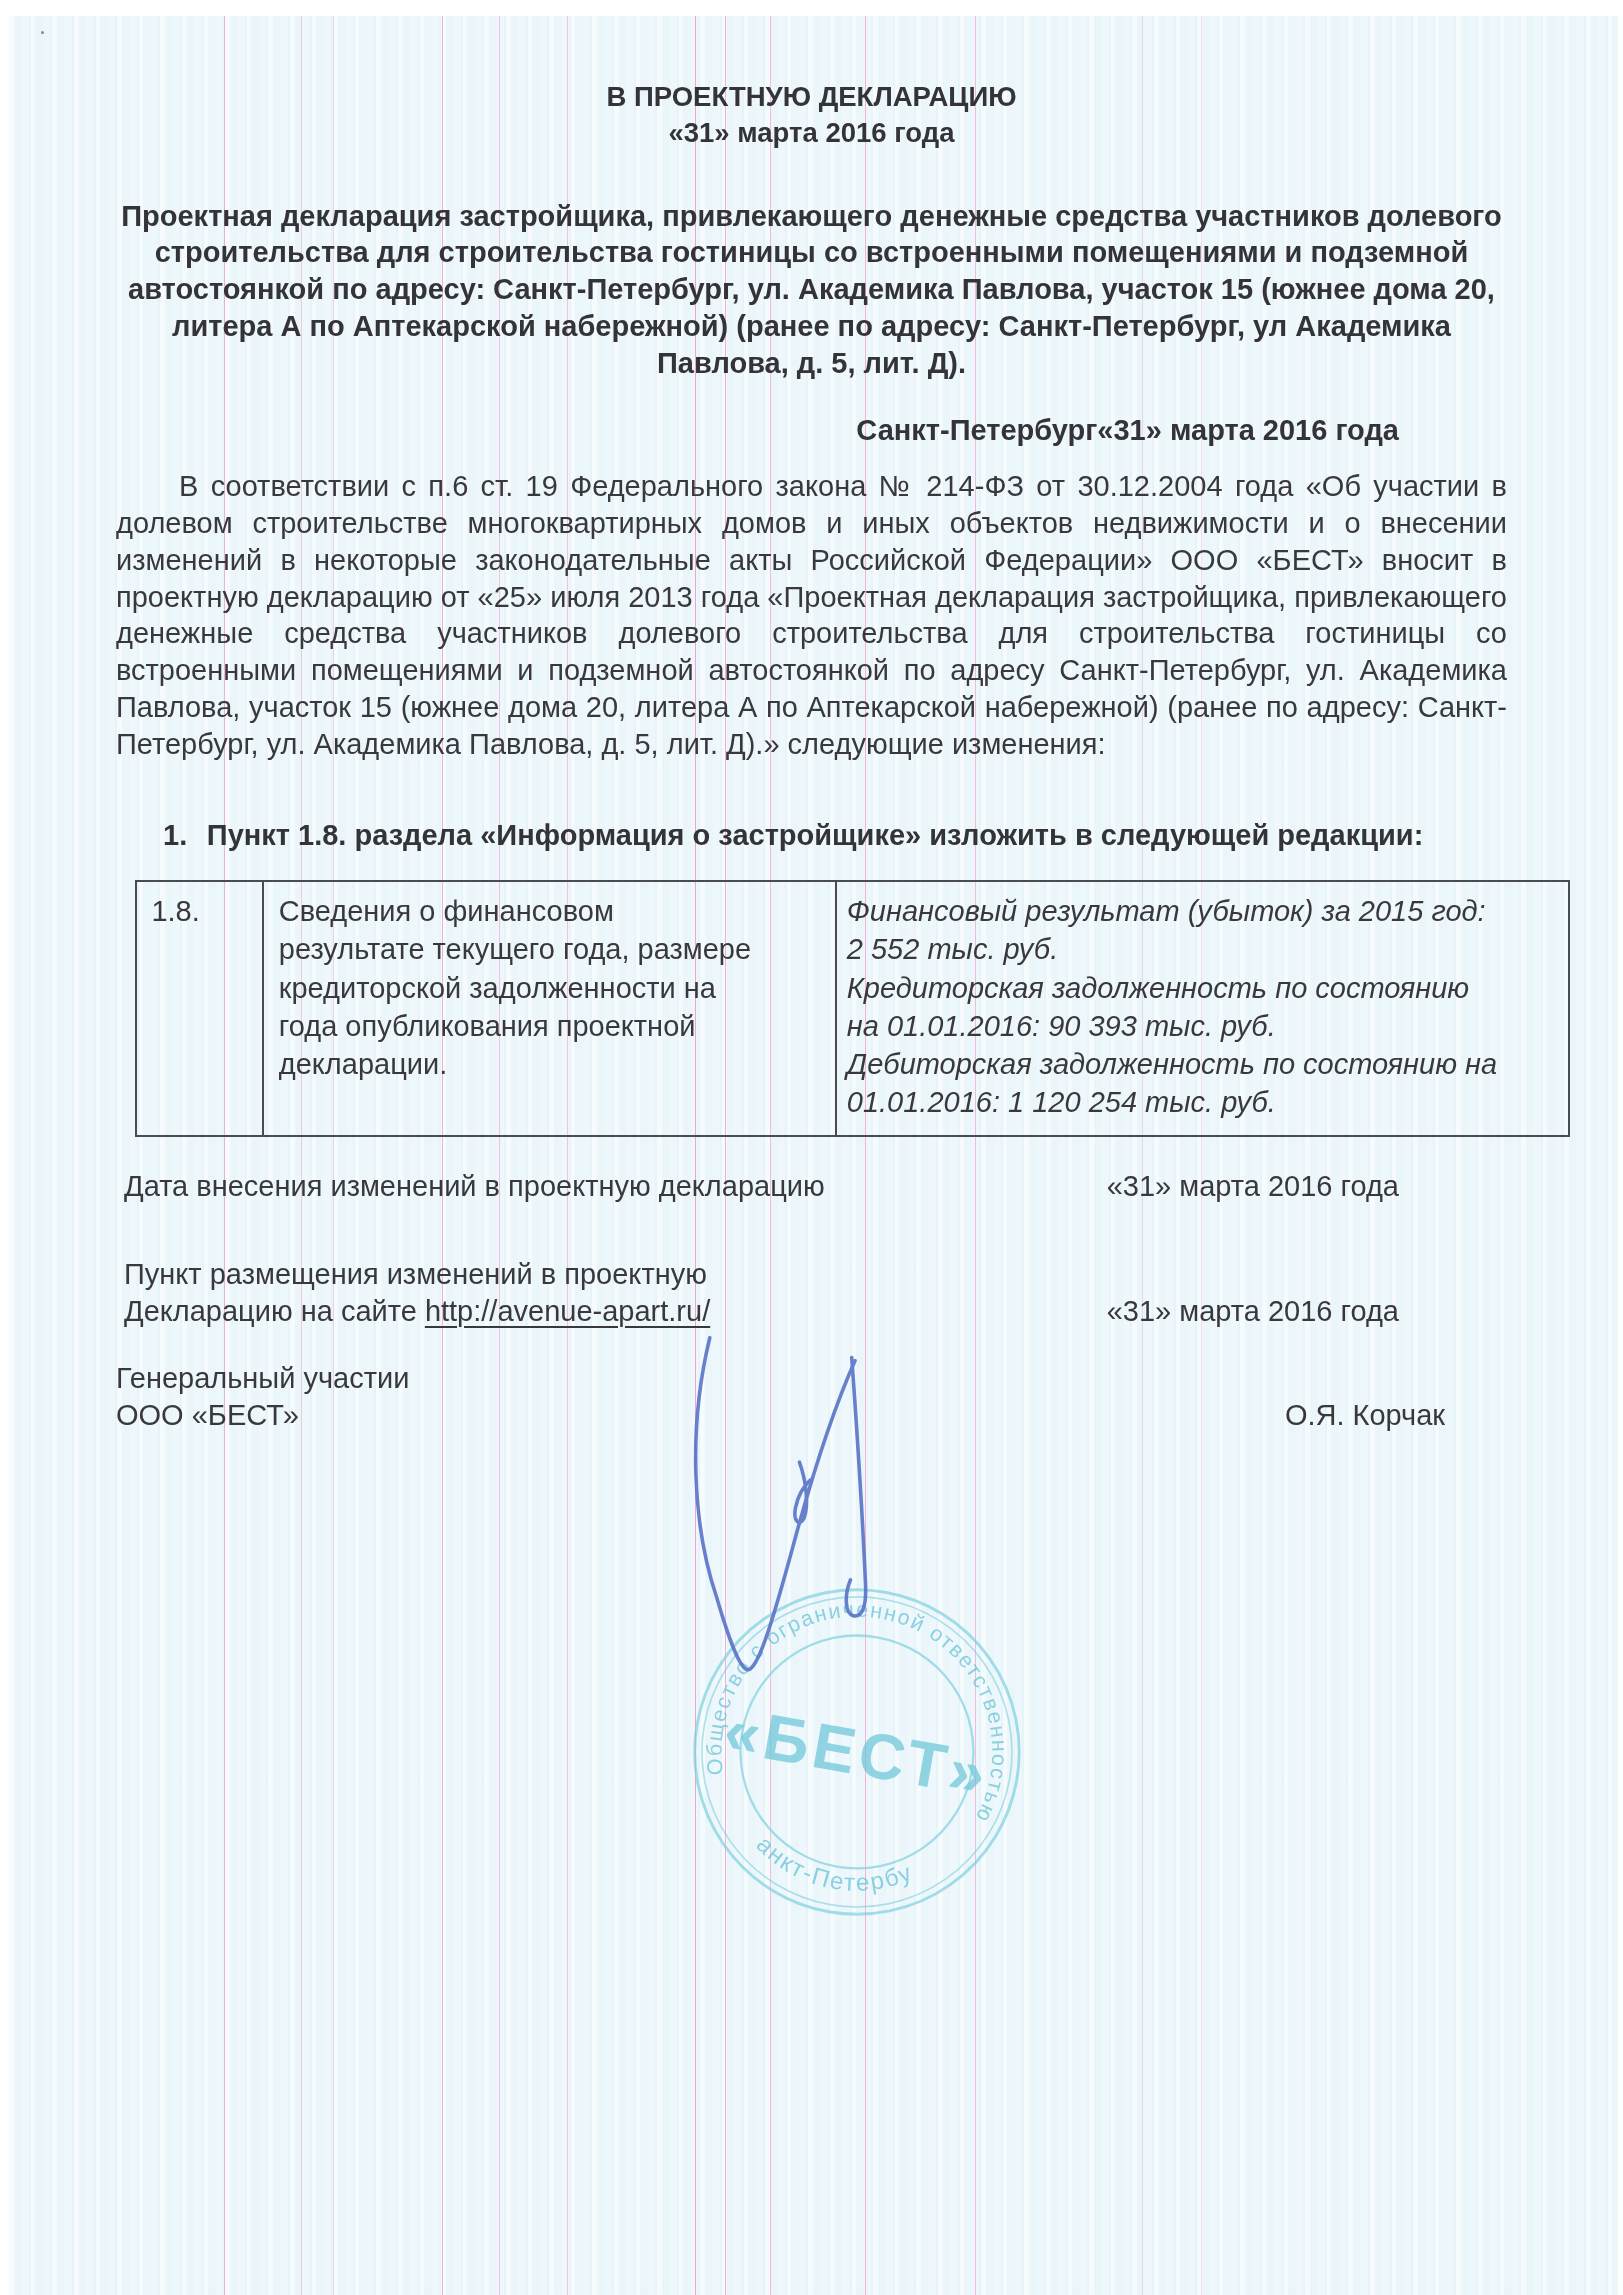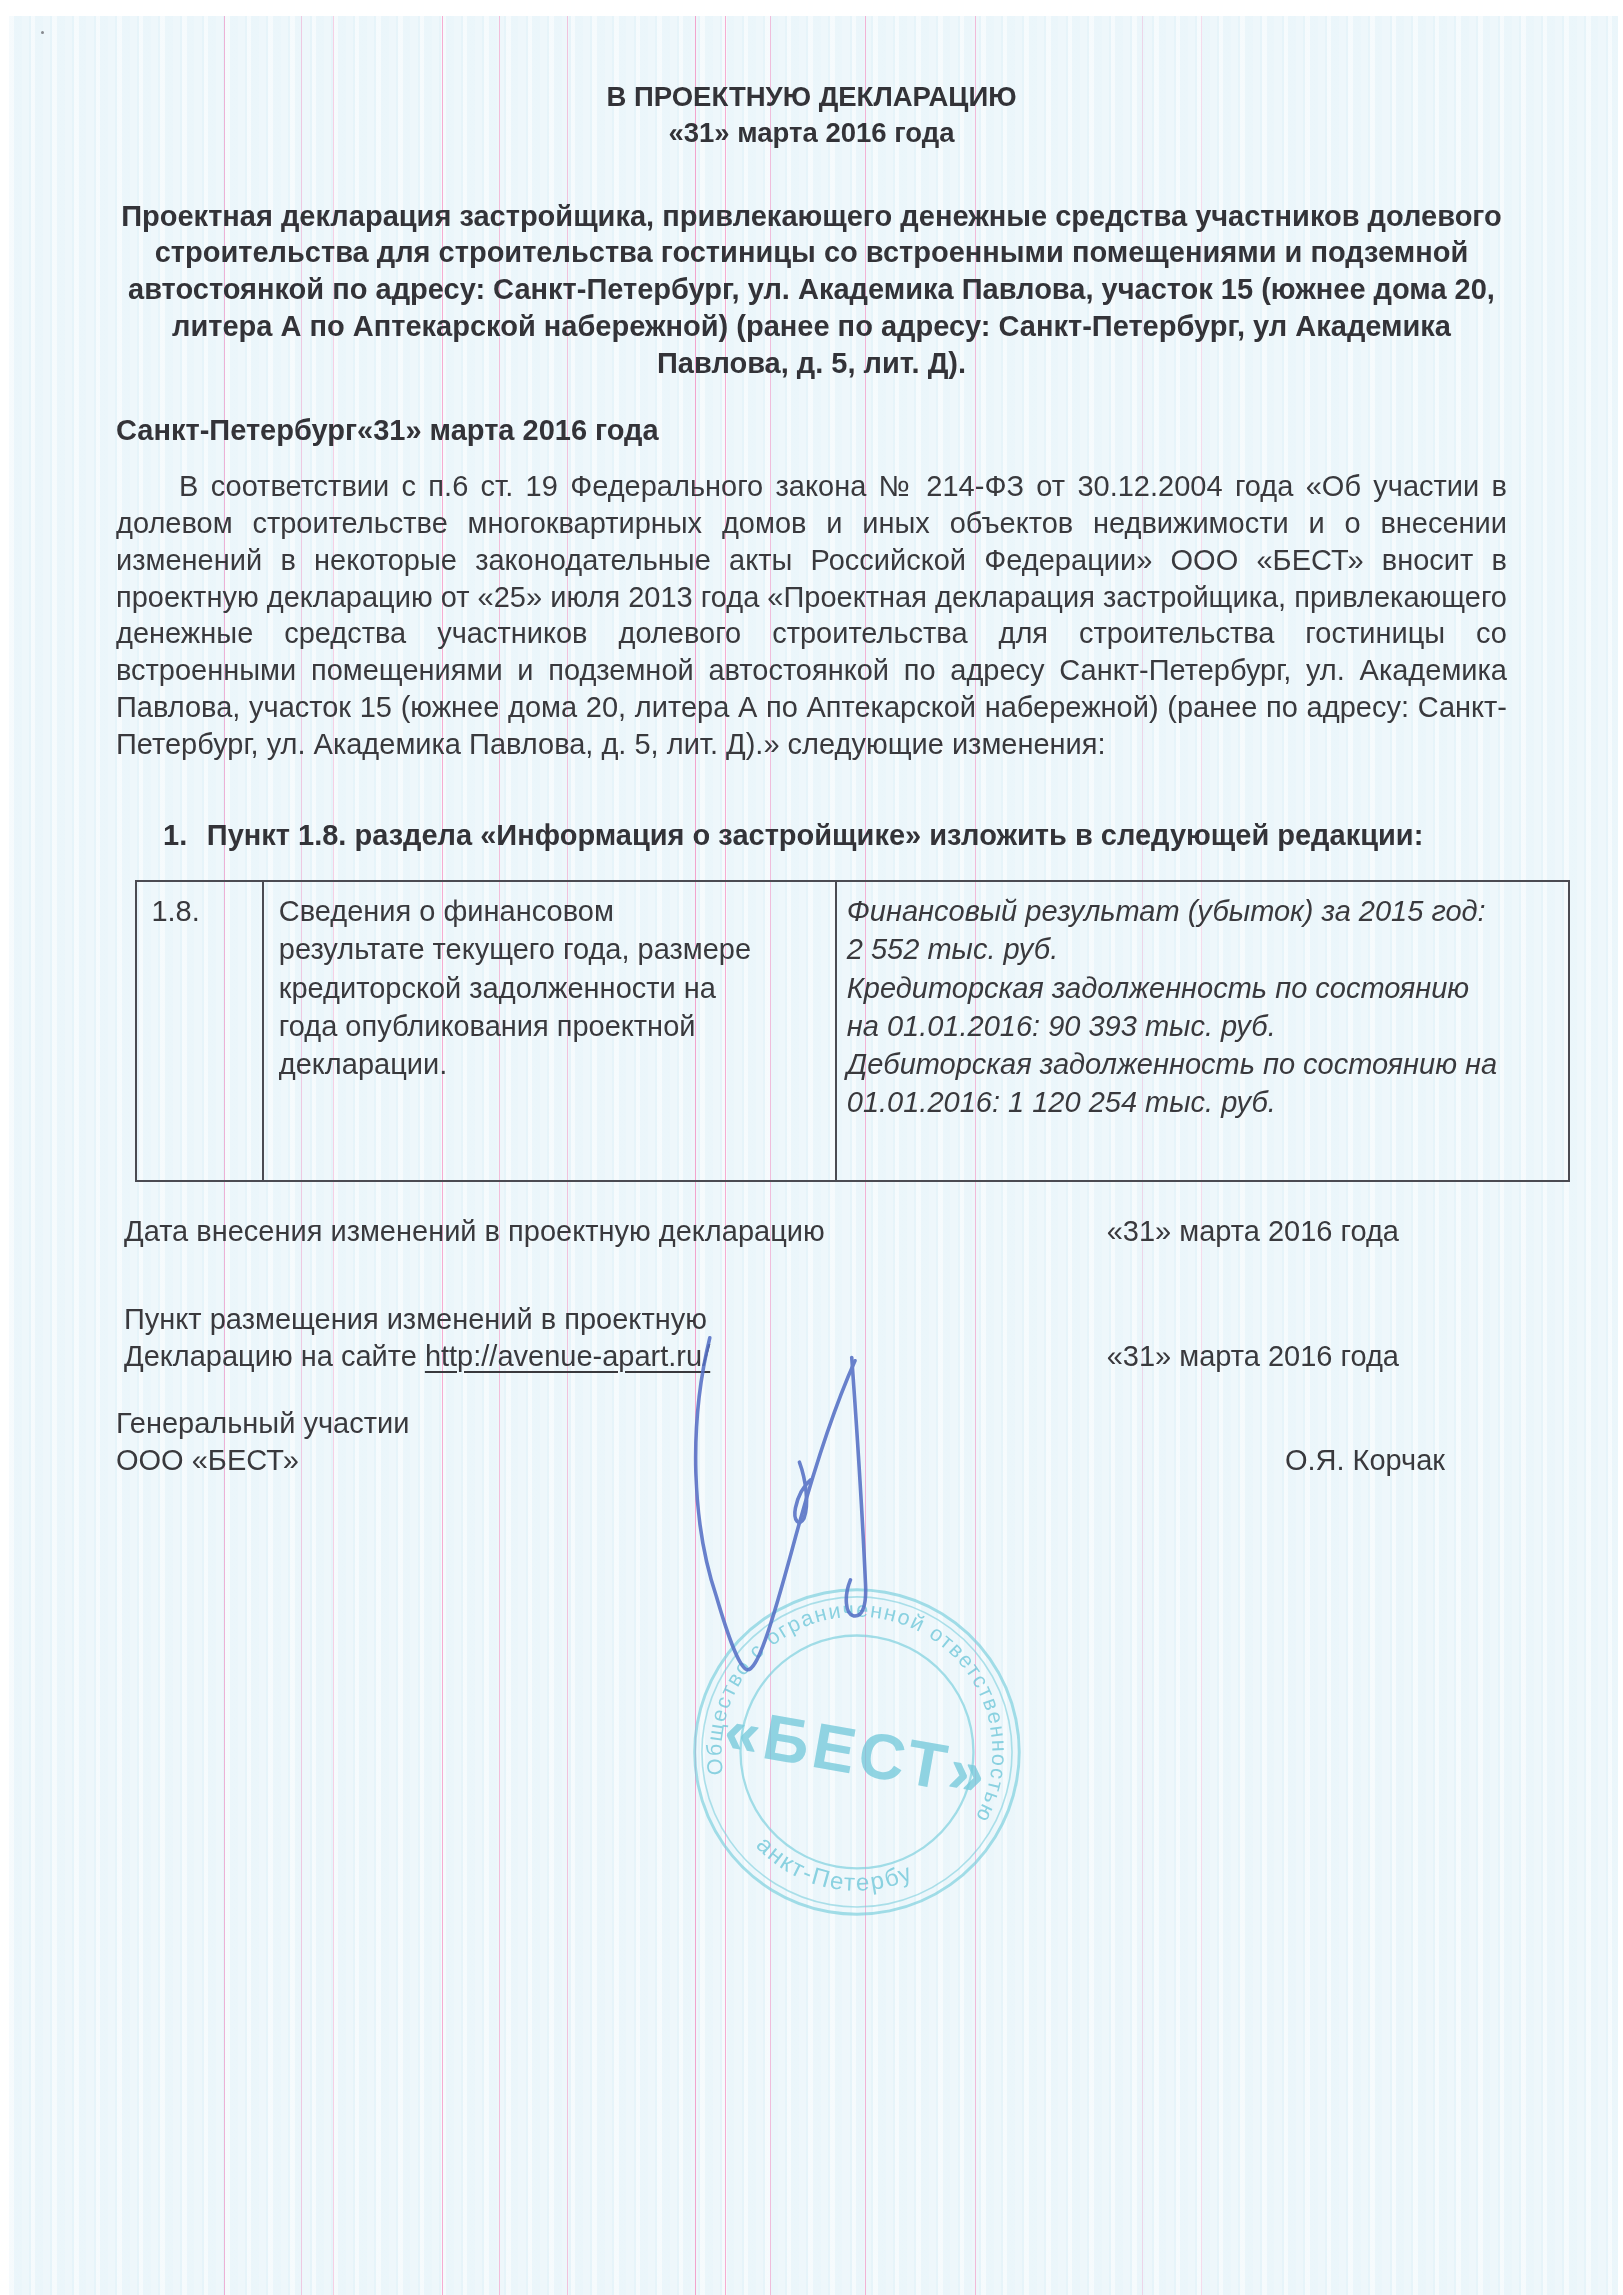--- a/index.html
+++ b/index.html
@@ -30,31 +30,31 @@
   .scan-line{position:absolute;top:0;bottom:0;}
   .edge-tick{position:absolute;left:5.9px;width:3.3px;height:17px;background:rgba(214,44,70,0.55);border-radius:1.3px;}
   .speck{position:absolute;width:3.3px;height:3.3px;background:#5a5a60;border-radius:50%;opacity:.7;}
 
   .content{
     position:absolute;left:116px;top:0;width:1391px;
     font-size:29px;line-height:1.27;
   }
   .title-block{margin-top:79px;text-align:center;font-weight:bold;font-size:27.5px;line-height:1.32;color:#333338;}
   .intro-bold{margin-top:46px;text-align:center;font-weight:bold;color:#333338;}
-  .city-row{margin-top:30px;display:flex;justify-content:flex-start;font-weight:bold;color:#333338;}
+  .city-row{margin-top:30px;display:flex;justify-content:flex-end;font-weight:bold;color:#333338;}
   .city-row .right{margin-right:108px;}
   .body-par{margin-top:19.6px;text-align:justify;text-indent:63px;}
   .item-heading{margin-top:54px;margin-left:47px;font-weight:bold;color:#333338;display:flex;gap:19.6px;}
   .doc-table{margin-top:26px;margin-left:19px;border-collapse:collapse;table-layout:fixed;width:1349px;}
   .doc-table td{
     border:2px solid #4b4b52;vertical-align:top;
     font-size:29px;line-height:1.32;
     padding:10.5px 13px 10.5px 14.4px;
   }
-  .doc-table tr{height:300px;}
+  .doc-table tr{height:255px;}
   .doc-table .c-num{width:98px;}
   .doc-table .c-label{width:543px;}
   .doc-table .c-value{width:708px;font-style:italic;padding-left:10px;}
   .pre{white-space:pre-line;}
   .doc-table{border-top:2.6px solid #4b4b52;}
   .posted-note{margin-top:52px;margin-left:46px;}
   .date-row{display:flex;justify-content:space-between;align-items:flex-end;margin-left:8px;}
   .date-row .date{margin-right:108px;white-space:nowrap;}
   .date-row-1{margin-top:31px;}
   .date-row-2{margin-top:52px;}

